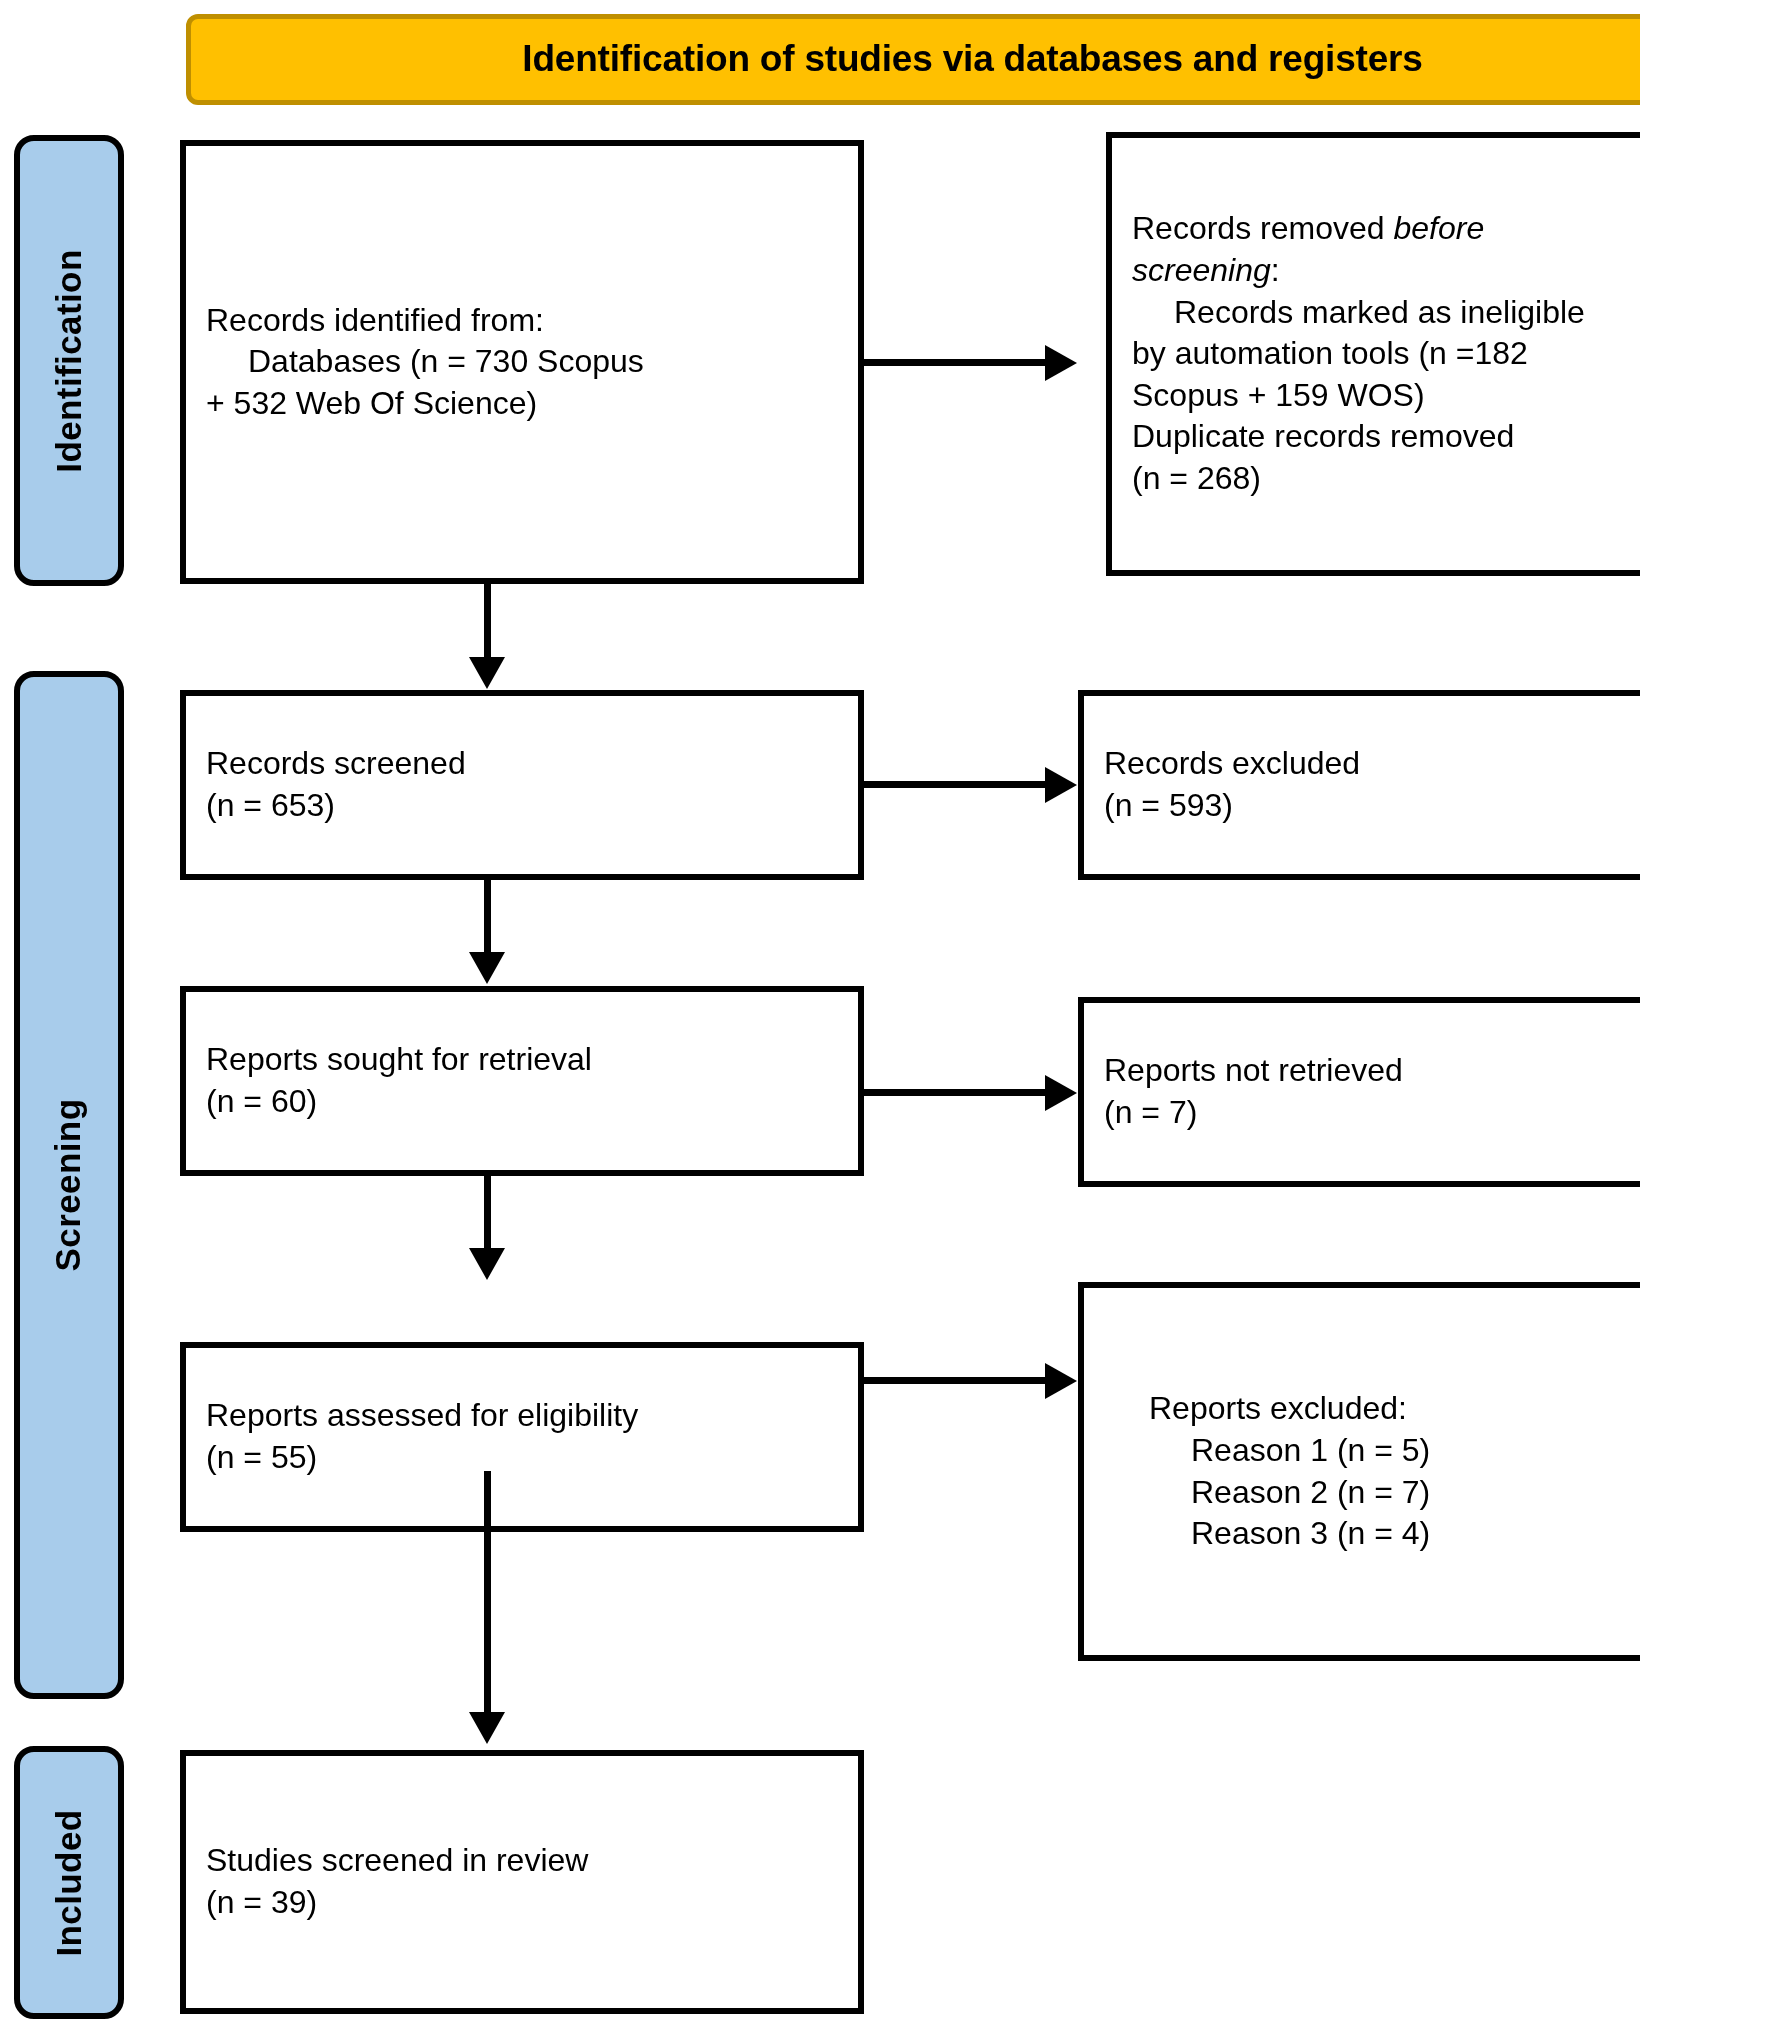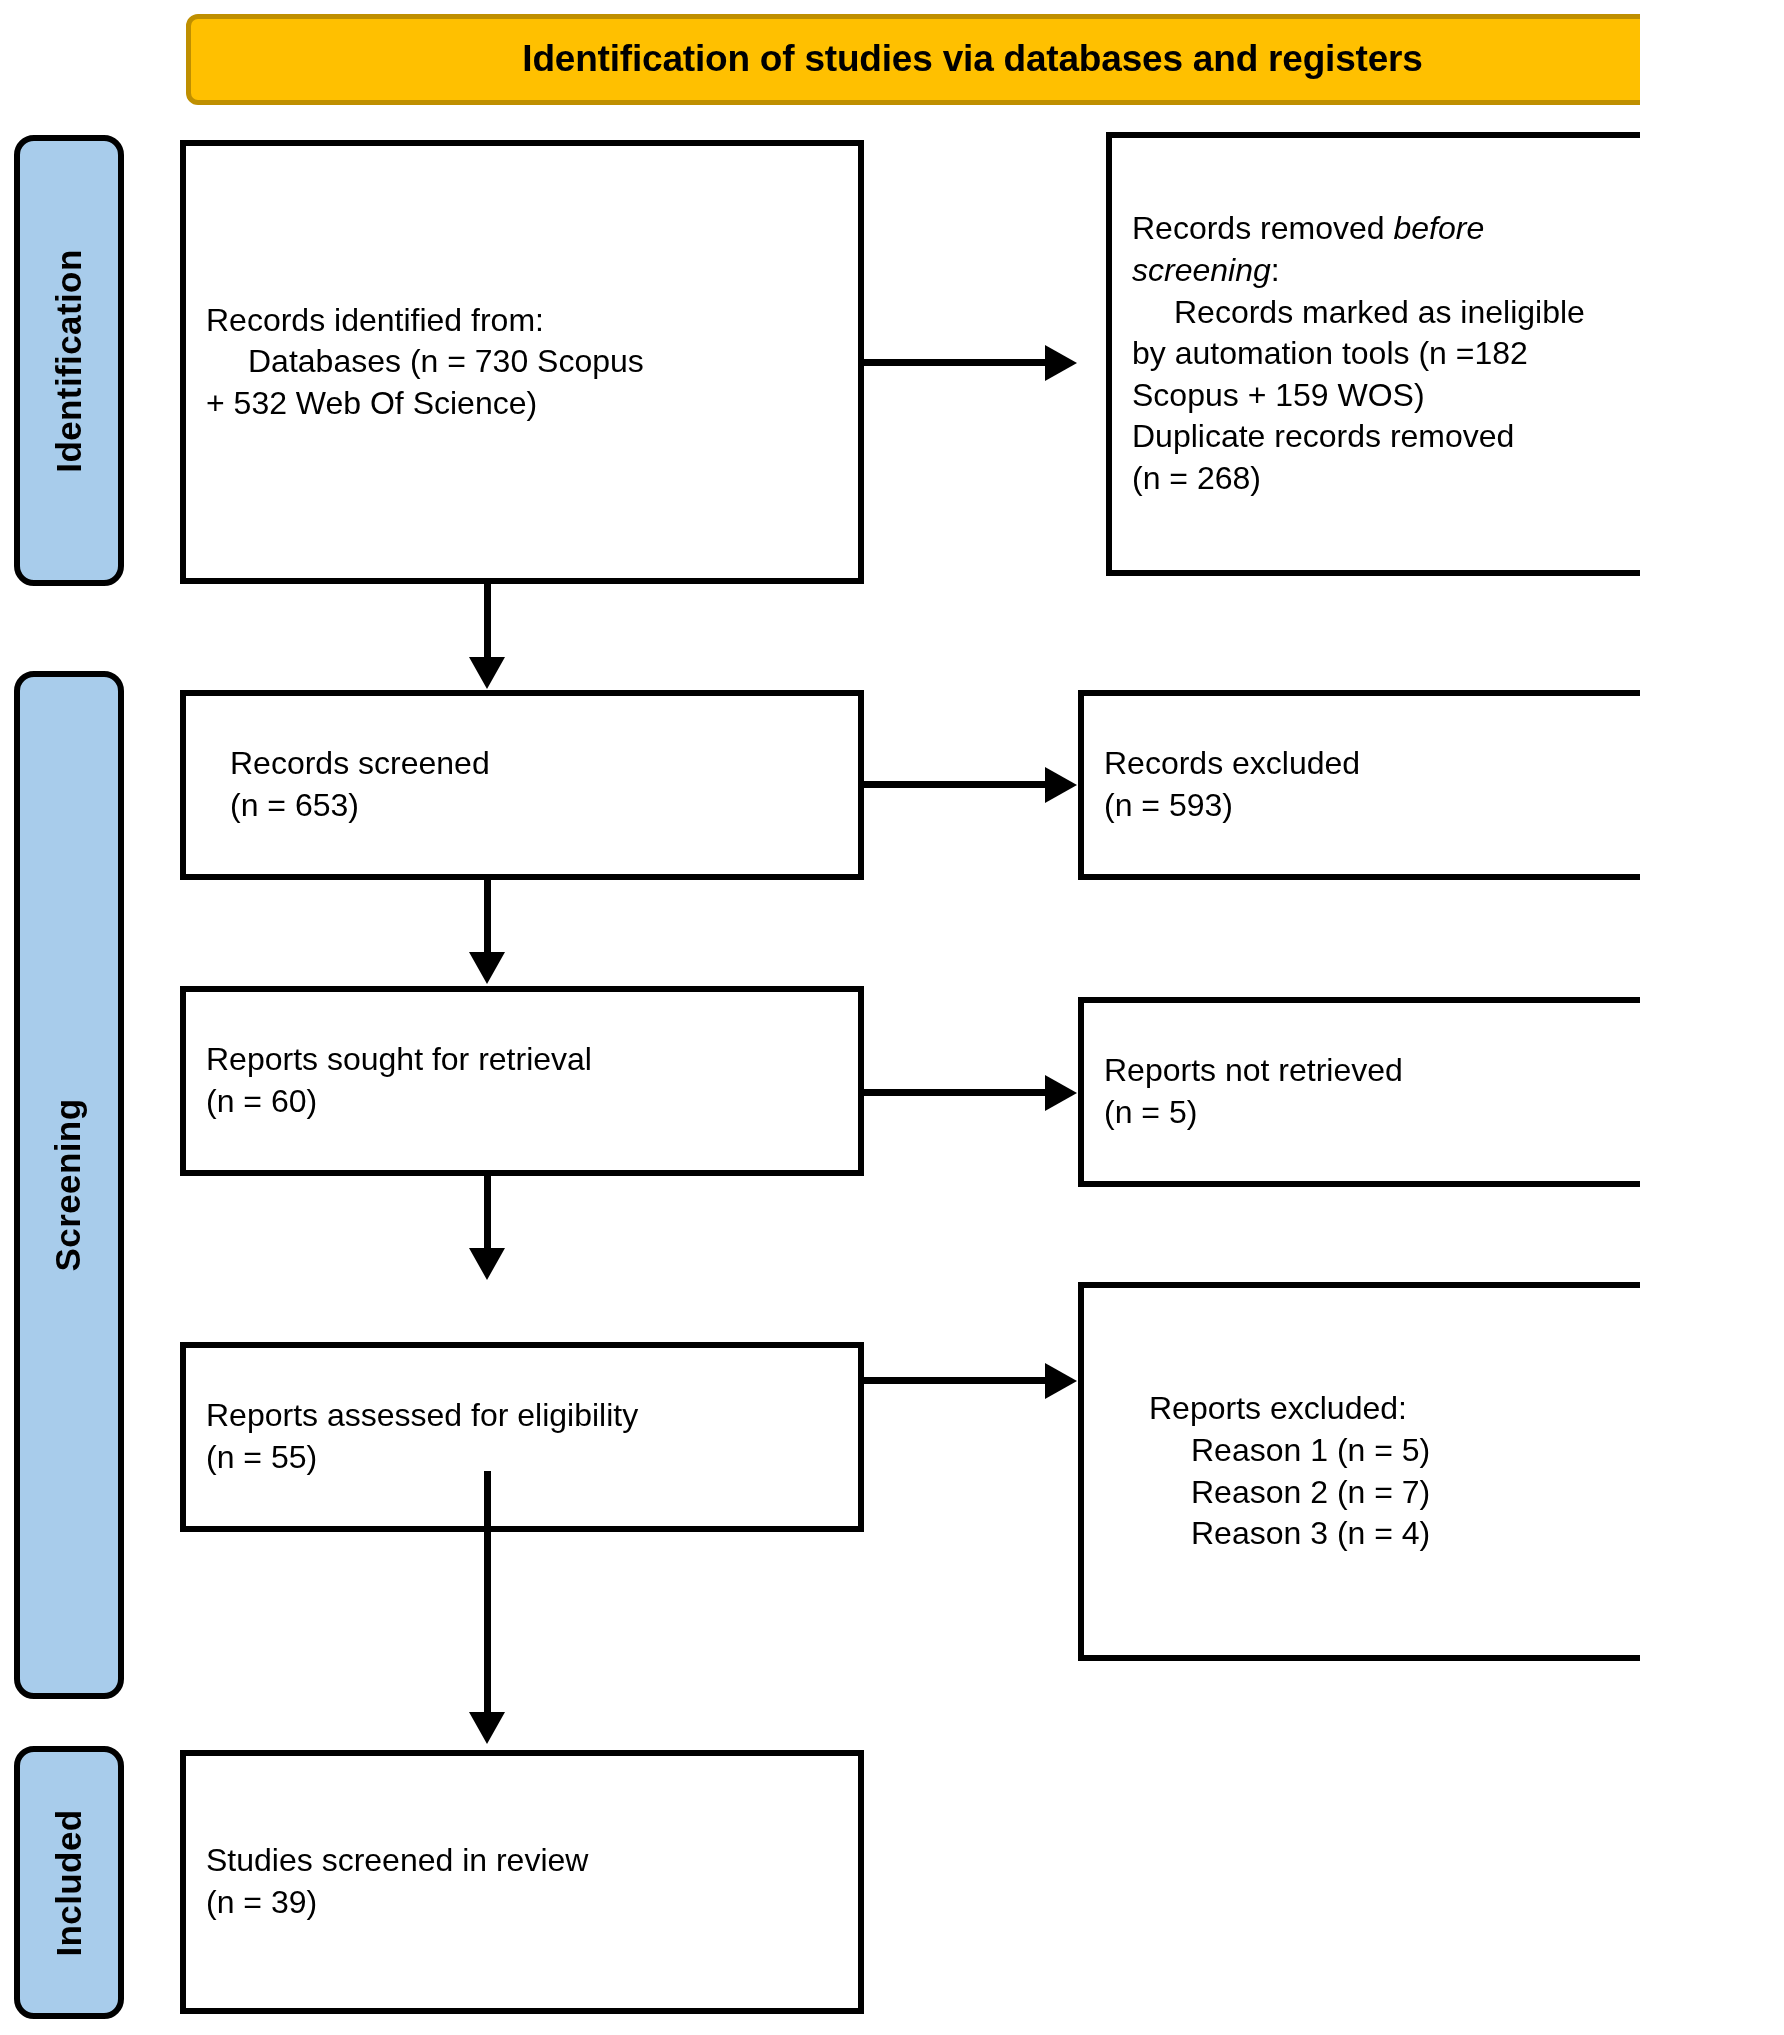--- a/index.html
+++ b/index.html
@@ -80,21 +80,21 @@
     line-height: 1.30;
     color: #000000;
     padding: 0 20px;
     white-space: pre-wrap;
   }
   .flow-box .box-text .ital { font-style: italic; }
   .flow-box .box-text .ind  { display: inline-block; width: 42px; }
 
   #box-identified        { left: 180px;  top: 140px;  width: 684px;  height: 444px; }
   #box-removed-before    { left: 1078px; top: 132px;  width: 681px;  height: 444px; margin-left: 28px; }
-  #box-screened          { left: 180px;  top: 690px;  width: 684px;  height: 190px; padding-left: 24px; }
+  #box-screened          { left: 180px;  top: 690px;  width: 684px;  height: 190px; }
   #box-records-excluded  { left: 1078px; top: 690px;  width: 681px;  height: 190px; }
   #box-sought            { left: 180px;  top: 986px; width: 684px;  height: 190px; }
   #box-not-retrieved     { left: 1078px; top: 997px; width: 681px;  height: 190px; }
   #box-assessed          { left: 180px;  top: 1314px; width: 684px;  height: 190px; margin-top: 28px; }
   #box-reports-excluded  { left: 1078px; top: 1282px; width: 681px;  height: 379px; padding-left: 45px; }
   #box-included          { left: 180px;  top: 1750px; width: 684px;  height: 264px; }
 
   
   .conn { position: absolute; }
 
@@ -160,21 +160,21 @@
 
   <div class="flow-box" id="box-records-excluded">
     <div class="box-text"><span>Records excluded</span><br><span>(n = 593)</span></div>
   </div>
 
   <div class="flow-box" id="box-sought">
     <div class="box-text"><span>Reports sought for retrieval</span><br><span>(n = 60)</span></div>
   </div>
 
   <div class="flow-box" id="box-not-retrieved">
-    <div class="box-text"><span>Reports not retrieved</span><br><span>(n = 5)</span></div>
+    <div class="box-text"><span>Reports not retrieved</span><br><span>(n = 7)</span></div>
   </div>
 
   <div class="flow-box" id="box-assessed">
     <div class="box-text"><span>Reports assessed for eligibility</span><br><span>(n = 55)</span></div>
   </div>
 
   <div class="flow-box" id="box-reports-excluded">
     <div class="box-text"><span>Reports excluded:</span><br><span class="ind"></span><span>Reason 1 (n = 5)</span><br><span class="ind"></span><span>Reason 2 (n = 7)</span><br><span class="ind"></span><span>Reason 3 (n = 4)</span></div>
   </div>
 

